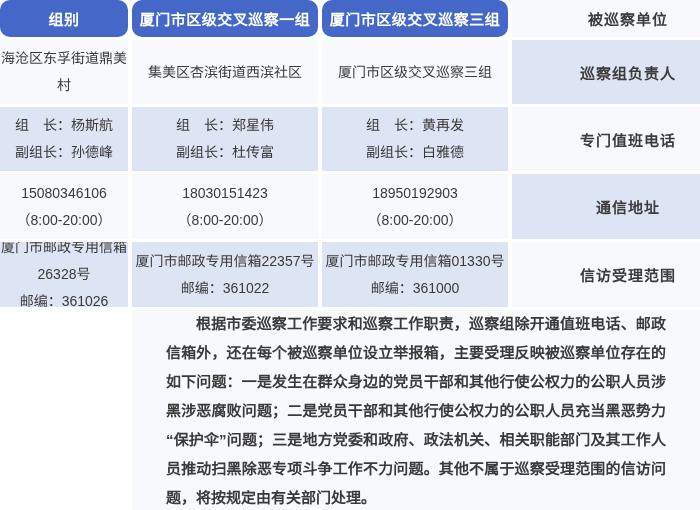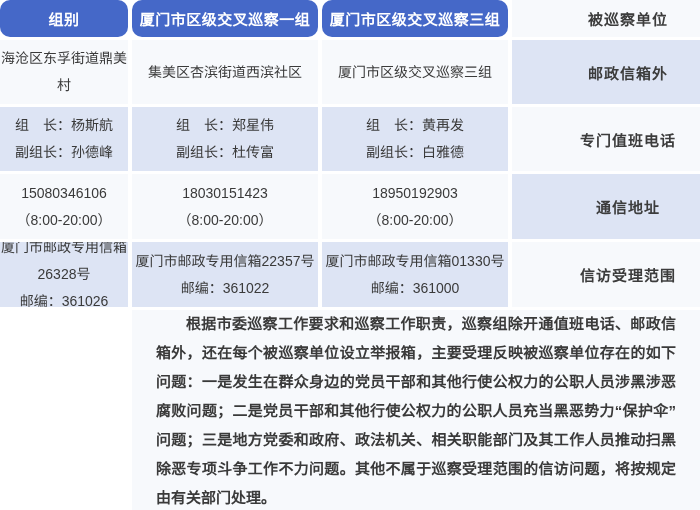--- a/index.html
+++ b/index.html
@@ -26,38 +26,38 @@
   .r-light{background:var(--row-light,#f7f9fc);}
   .r-shade{background:var(--row-shaded,#dde4f4);}
   .scope-cell{
     grid-column:2 / 5;
     align-items:flex-start;justify-content:center;
     padding:12px 22px;
   }
   .scope-text{
     text-align:justify;text-indent:2em;
     font-size:15px;line-height:29px;font-weight:600;
-    color:var(--body-text,#3a3a3a);margin:2px;
+    color:var(--body-text,#3a3a3a);margin:12px;
   }
 </style>
 </head>
 <body>
 
 <div class="table">
 
   <div class="cell hdr">组别</div>
   <div class="cell hdr">厦门市区级交叉巡察一组</div>
   <div class="cell hdr">厦门市区级交叉巡察三组</div>
 
   <div class="cell lbl r-light">被巡察单位</div>
   <div class="cell bdy r-light">海沧区东孚街道鼎美村</div>
   <div class="cell bdy r-light">集美区杏滨街道西滨社区</div>
   <div class="cell bdy r-light">厦门市区级交叉巡察三组</div>
 
-  <div class="cell lbl r-shade">邮政信箱外</div>
+  <div class="cell lbl r-shade">巡察组负责人</div>
   <div class="cell bdy r-shade">
     <div>组　长：杨斯航</div>
     <div>副组长：孙德峰</div>
   </div>
   <div class="cell bdy r-shade">
     <div>组　长：郑星伟</div>
     <div>副组长：杜传富</div>
   </div>
   <div class="cell bdy r-shade">
     <div>组　长：黄再发</div>

